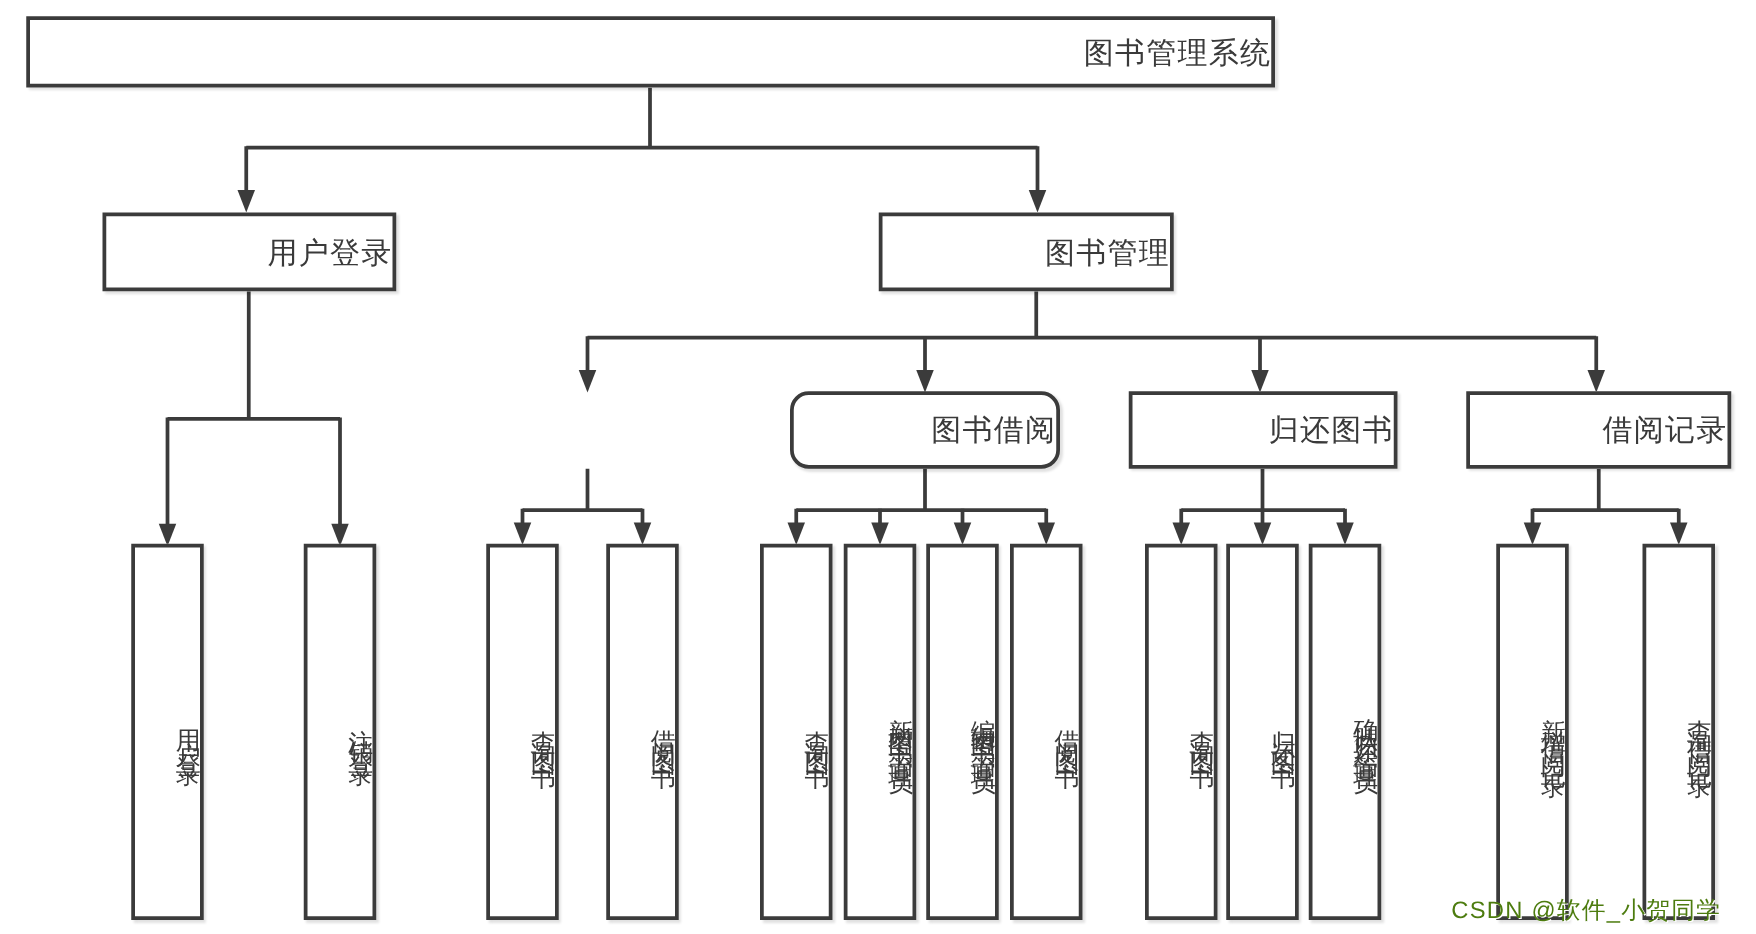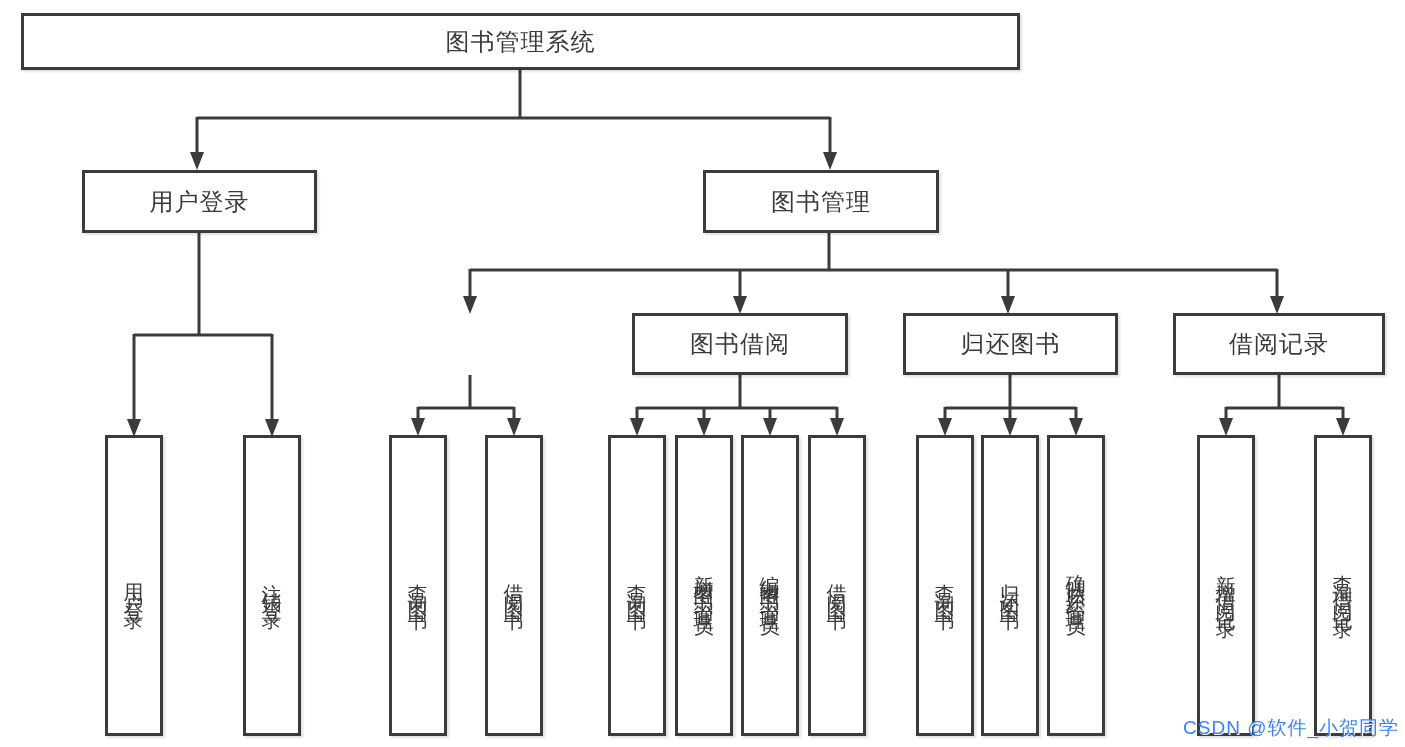--- a/index.html
+++ b/index.html
@@ -24,21 +24,21 @@
     pointer-events: none;
   }
   .node {
     position: absolute;
     box-sizing: border-box;
     background: #ffffff;
     border: 3px solid #3b3b3b;
     box-shadow: 2px 2px 2px rgba(0,0,0,0.12);
     display: flex;
     align-items: center;
-    justify-content: center;
+    justify-content: flex-end;
     color: #3a3a3a;
   }
   .hnode {
     font-size: 24px;
     letter-spacing: 1px;
     white-space: nowrap;
   }
   .vnode .vtext {
     writing-mode: vertical-rl;
     text-orientation: mixed;
@@ -47,21 +47,21 @@
     line-height: 1;
     color: #3a3a3a;
   }
   
   .n-root  { left: 21px;  top: 13px;  width: 999px; height: 57px; }
   
   .n-l2a   { left: 82px;  top: 170px; width: 235px; height: 63px; }
   .n-l2b   { left: 703px; top: 170px; width: 236px; height: 63px; }
   
   .n-l3a   { left: 362px;  top: 313px; width: 216px; height: 62px; }
-  .n-l3b   { left: 632px;  top: 313px; width: 216px; height: 62px; }
+  .n-l3b   { left: 632px;  top: 313px; width: 216px; height: 62px; border-radius: 15px; }
   .n-l3c   { left: 903px;  top: 313px; width: 215px; height: 62px; }
   .n-l3d   { left: 1173px; top: 313px; width: 212px; height: 62px; }
   
   .leaf    { top: 435px; width: 58px; height: 301px; }
   .n-a1 { left: 105px; }
   .n-a2 { left: 243px; }
   .n-b1 { left: 389px; }
   .n-b2 { left: 485px; }
   .n-c1 { left: 608px; }
   .n-c2 { left: 675px; }
@@ -69,24 +69,24 @@
   .n-c4 { left: 808px; }
   .n-d1 { left: 916px; }
   .n-d2 { left: 981px; }
   .n-d3 { left: 1047px; }
   .n-e1 { left: 1197px; }
   .n-e2 { left: 1314px; }
   
   .tight .vtext { letter-spacing: 6px; font-size: 20px; }
   #watermark {
     position: absolute;
-    right: 6px;
+    right: 28px;
     bottom: 6px;
     font-size: 19px;
-    color: #3b82f6;
+    color: #4d7c0f;
     letter-spacing: 1px;
     white-space: nowrap;
     text-shadow: 1px 1px 0 #ffffff;
   }
 </style>
 </head>
 <body>
 
 <div id="canvas">
 

